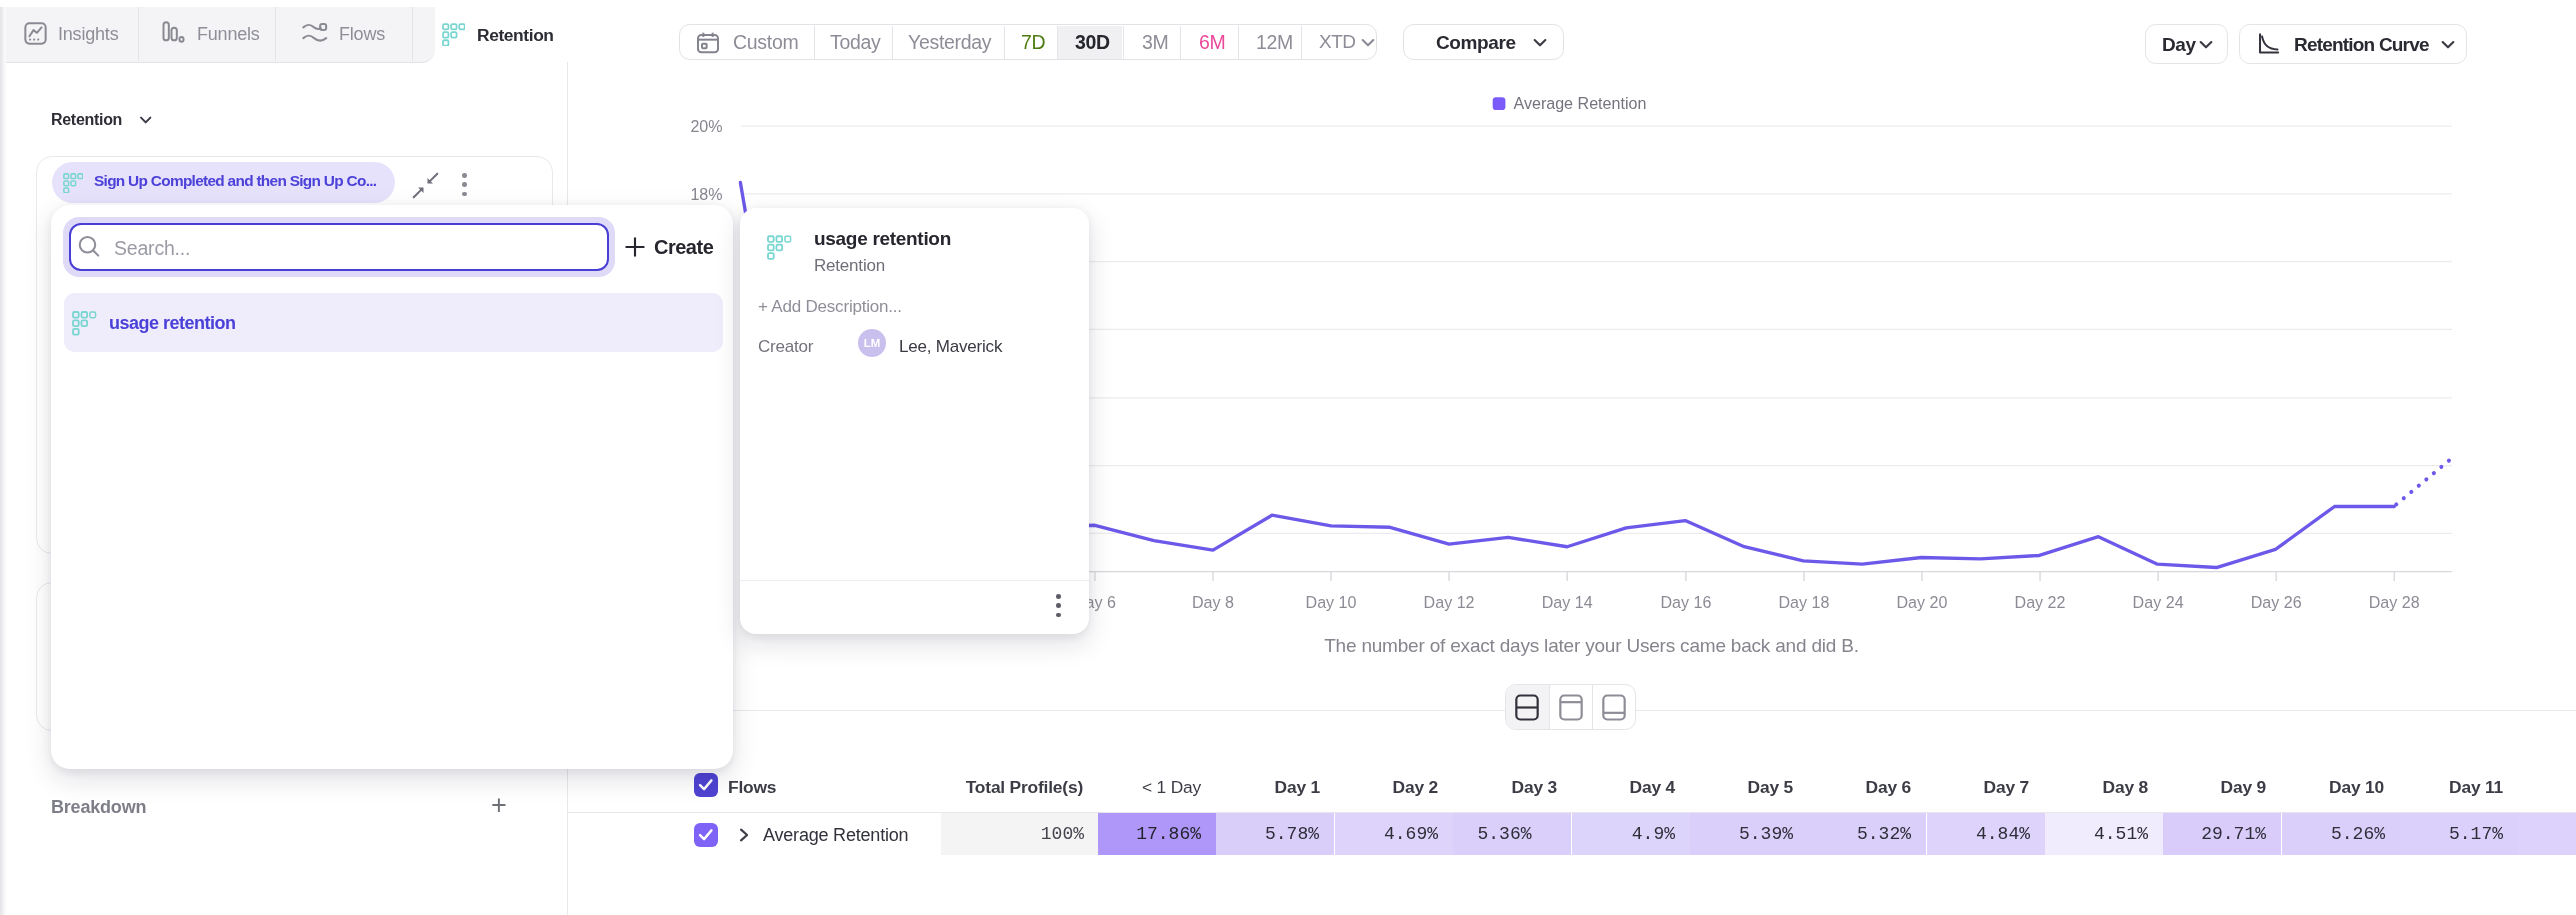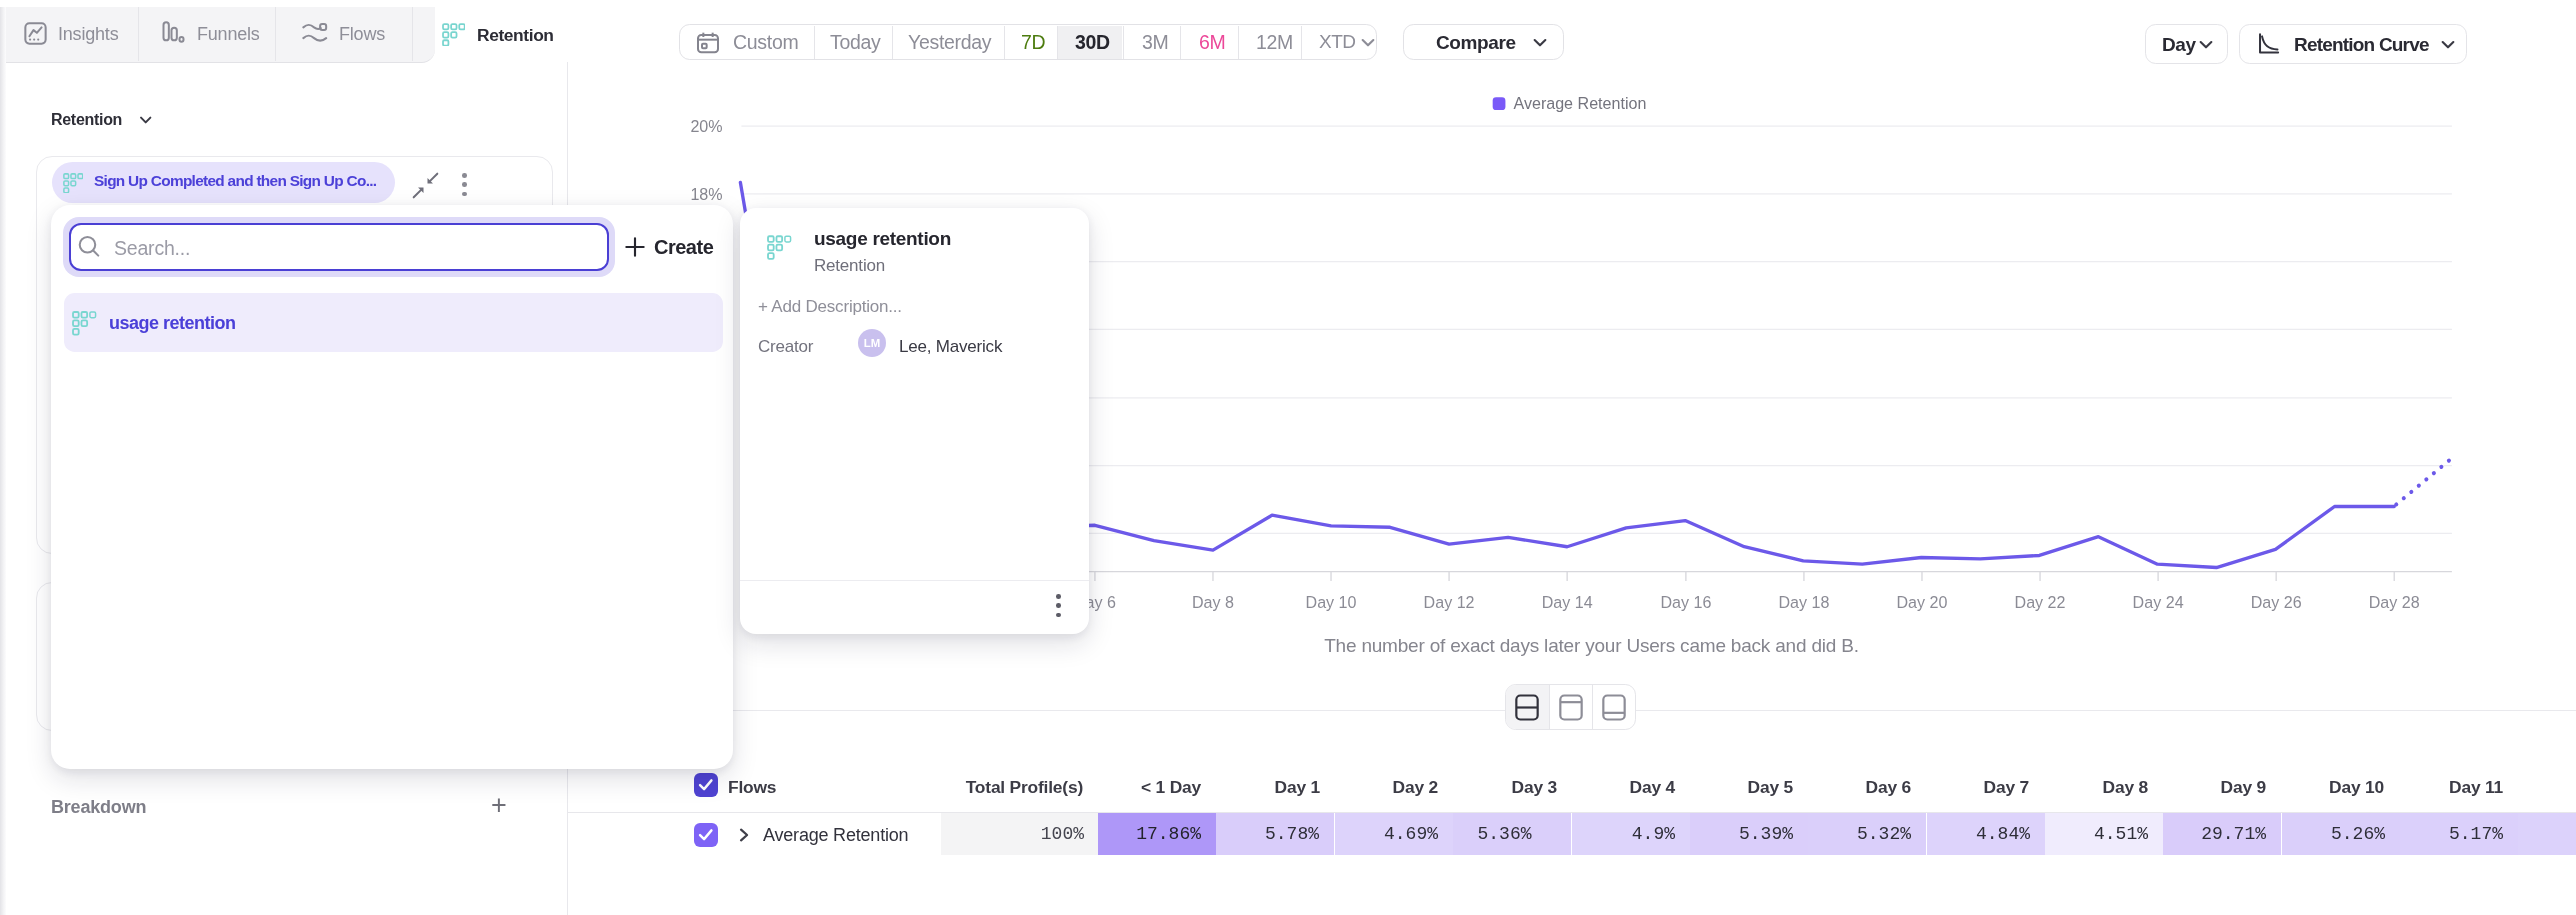--- a/index.html
+++ b/index.html
@@ -206,21 +206,21 @@
  <rect x="2" y="2" width="32" height="36" rx="6" fill="none" stroke="#8d8d97" stroke-width="3.3"></rect>
  <line x1="2" y1="28" x2="34" y2="28" stroke="#8d8d97" stroke-width="3.3"></line>
 </svg>
 
 <div class="ab" style="left:694px;top:773px;width:23.5px;height:23.5px;border-radius:6px;background:#4f43d2;"></div>
 <svg class="ab" style="left:694px;top:773px;" width="23.5" height="23.5" viewBox="0 0 35 35">
     <path d="M9 18 L15 24 L26 11" fill="none" stroke="#fff" stroke-width="3.6" stroke-linecap="round" stroke-linejoin="round"></path>
   </svg>
 <div class="ab" style="left:728px;top:777px;font-size:17.4px;font-weight:bold;color:#3c3c46;letter-spacing:-0.2px;">Flows</div>
 <div class="ab" style="left:842px;top:777px;width:241px;text-align:right;font-size:17.4px;font-weight:bold;color:#3c3c46;letter-spacing:-0.2px;">Total Profile(s)</div>
-<div class="ab" style="left:960px;top:777px;width:241px;text-align:right;font-size:17.4px;font-weight:bold;color:#3c3c46;letter-spacing:-0.2px;">&lt; 1 Day</div>
+<div class="ab" style="left:960px;top:777px;width:241px;text-align:right;font-size:17.4px;font-weight:normal;color:#3c3c46;letter-spacing:-0.2px;">&lt; 1 Day</div>
 <div class="ab" style="left:1079px;top:777px;width:241px;text-align:right;font-size:17.4px;font-weight:bold;color:#3c3c46;letter-spacing:-0.2px;">Day 1</div>
 <div class="ab" style="left:1197px;top:777px;width:241px;text-align:right;font-size:17.4px;font-weight:bold;color:#3c3c46;letter-spacing:-0.2px;">Day 2</div>
 <div class="ab" style="left:1316px;top:777px;width:241px;text-align:right;font-size:17.4px;font-weight:bold;color:#3c3c46;letter-spacing:-0.2px;">Day 3</div>
 <div class="ab" style="left:1434px;top:777px;width:241px;text-align:right;font-size:17.4px;font-weight:bold;color:#3c3c46;letter-spacing:-0.2px;">Day 4</div>
 <div class="ab" style="left:1552px;top:777px;width:241px;text-align:right;font-size:17.4px;font-weight:bold;color:#3c3c46;letter-spacing:-0.2px;">Day 5</div>
 <div class="ab" style="left:1670px;top:777px;width:241px;text-align:right;font-size:17.4px;font-weight:bold;color:#3c3c46;letter-spacing:-0.2px;">Day 6</div>
 <div class="ab" style="left:1788px;top:777px;width:241px;text-align:right;font-size:17.4px;font-weight:bold;color:#3c3c46;letter-spacing:-0.2px;">Day 7</div>
 <div class="ab" style="left:1907px;top:777px;width:241px;text-align:right;font-size:17.4px;font-weight:bold;color:#3c3c46;letter-spacing:-0.2px;">Day 8</div>
 <div class="ab" style="left:2025px;top:777px;width:241px;text-align:right;font-size:17.4px;font-weight:bold;color:#3c3c46;letter-spacing:-0.2px;">Day 9</div>
 <div class="ab" style="left:2143px;top:777px;width:241px;text-align:right;font-size:17.4px;font-weight:bold;color:#3c3c46;letter-spacing:-0.2px;">Day 10</div>

